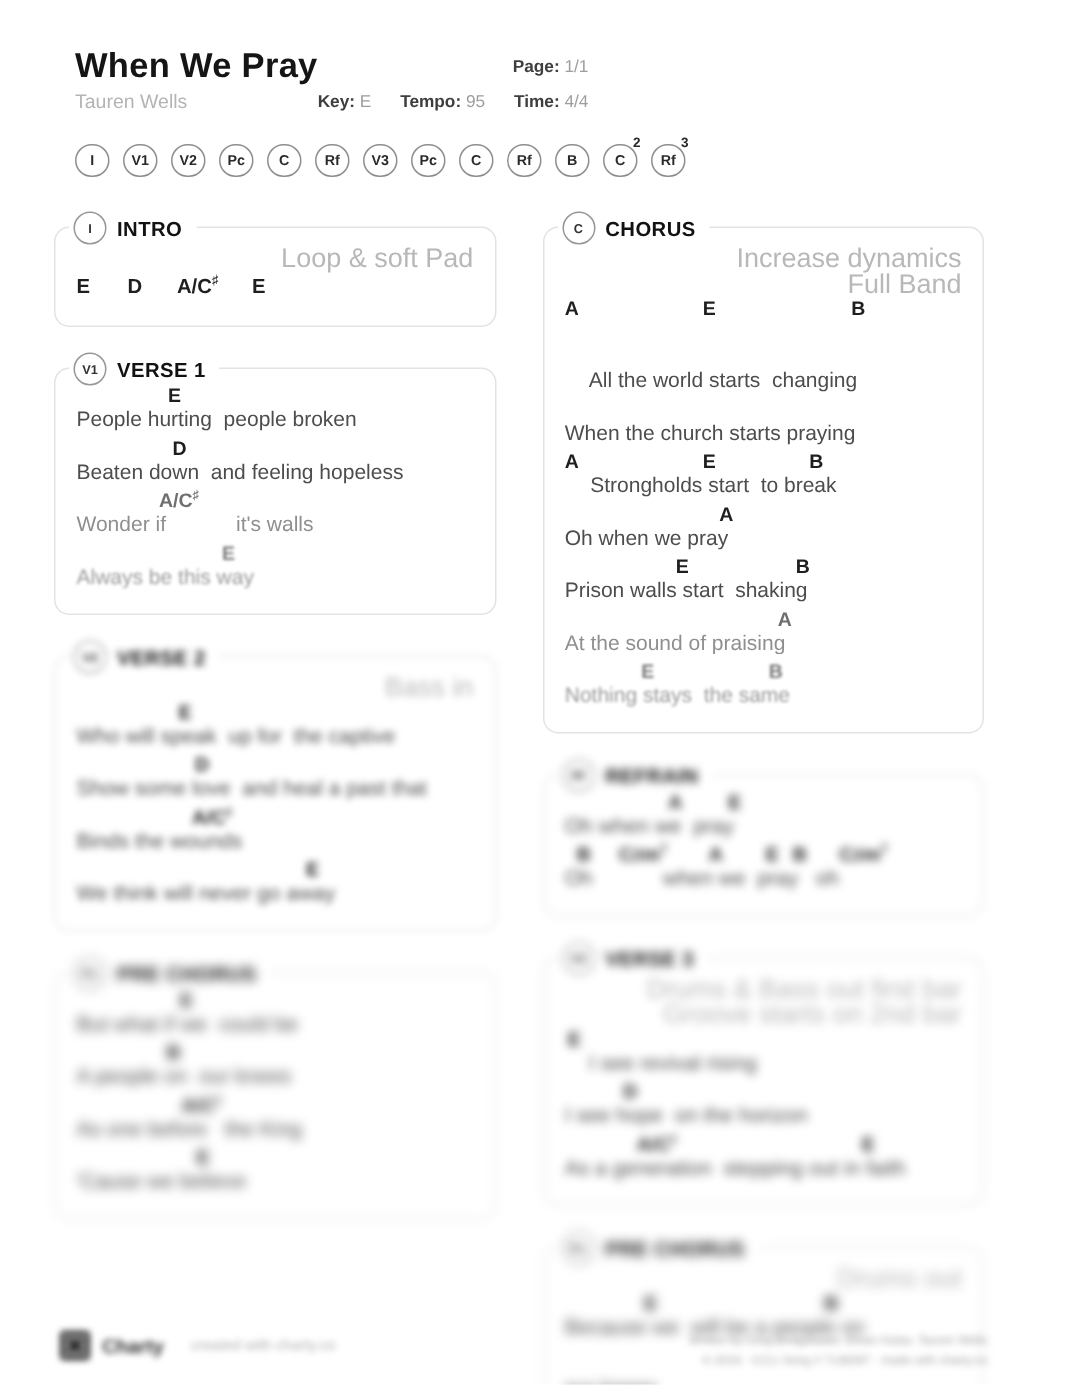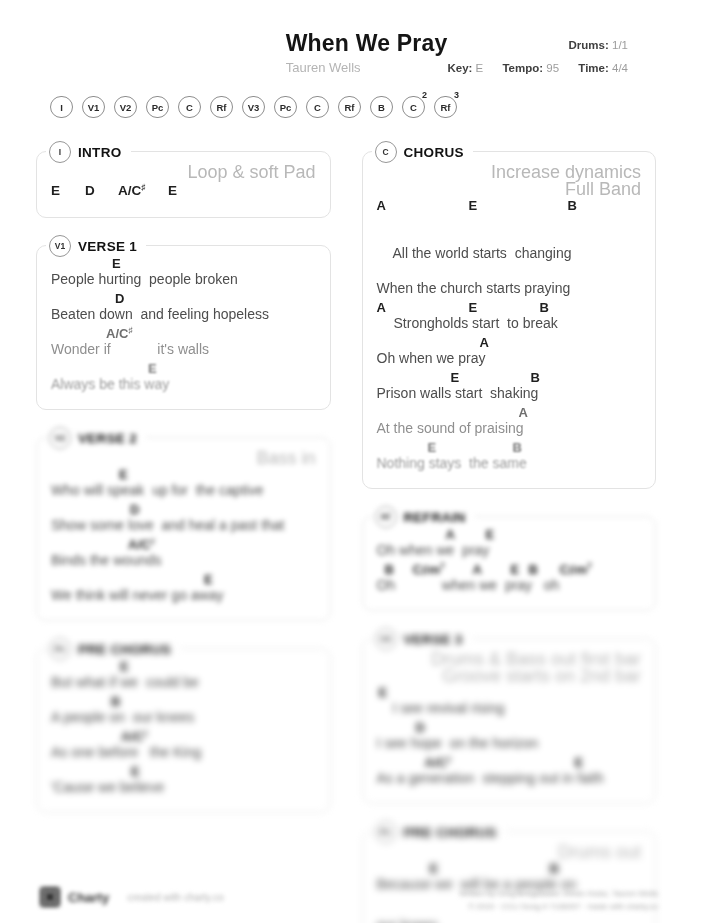--- a/index.html
+++ b/index.html
@@ -2,21 +2,21 @@
 <html><head>
 <meta charset="utf-8">
 <style>
   html,body{margin:0;padding:0}
   body{
     width:714px;height:923px;background:#ffffff;overflow:hidden;position:relative;
     font-family:"Liberation Sans","DejaVu Sans",sans-serif;
     -webkit-font-smoothing:antialiased;
   }
   
-  .hdr{display:flex;justify-content:flex-end;align-items:flex-start;padding:30px 86px 0 50px}
+  .hdr{display:flex;justify-content:flex-start;align-items:flex-start;padding:30px 46px 0 50px}
   .song-title{font-size:23px;font-weight:700;color:#151515;letter-spacing:.2px;line-height:26px}
   .artist{font-size:13px;color:#b4b4b4;margin-top:4px}
   .meta{text-align:right;font-size:11.5px;margin-top:8px;line-height:14px}
   .meta .lbl{color:#3e3e3e;font-weight:700}
   .meta .val{color:#9d9d9d}
   .meta-row2{margin-top:9px}
   .meta-row2 .pair{margin-left:16px}
   
   .pills{display:flex;gap:9px;margin:21px 0 0 50px}
   .pill{position:relative;min-width:13px;height:20px;padding:0 4px;border:1.6px solid #8e8e8e;
@@ -56,21 +56,21 @@
 </head>
 <body>
 
 <div class="hdr">
   <div>
     <div class="song-title">When We Pray</div>
     <div class="artist">Tauren Wells</div>
   </div>
   <div class="meta">
     <div>
-      <span class="lbl">Drums:</span>
+      <span class="lbl">Page:</span>
       <span class="val">1/1</span>
     </div>
     <div class="meta-row2">
       <span class="pair" style="margin-left:0"><span class="lbl">Key:</span> <span class="val">E</span></span>
       <span class="pair"><span class="lbl">Tempo:</span> <span class="val">95</span></span>
       <span class="pair"><span class="lbl">Time:</span> <span class="val">4/4</span></span>
     </div>
   </div>
 </div>
 

